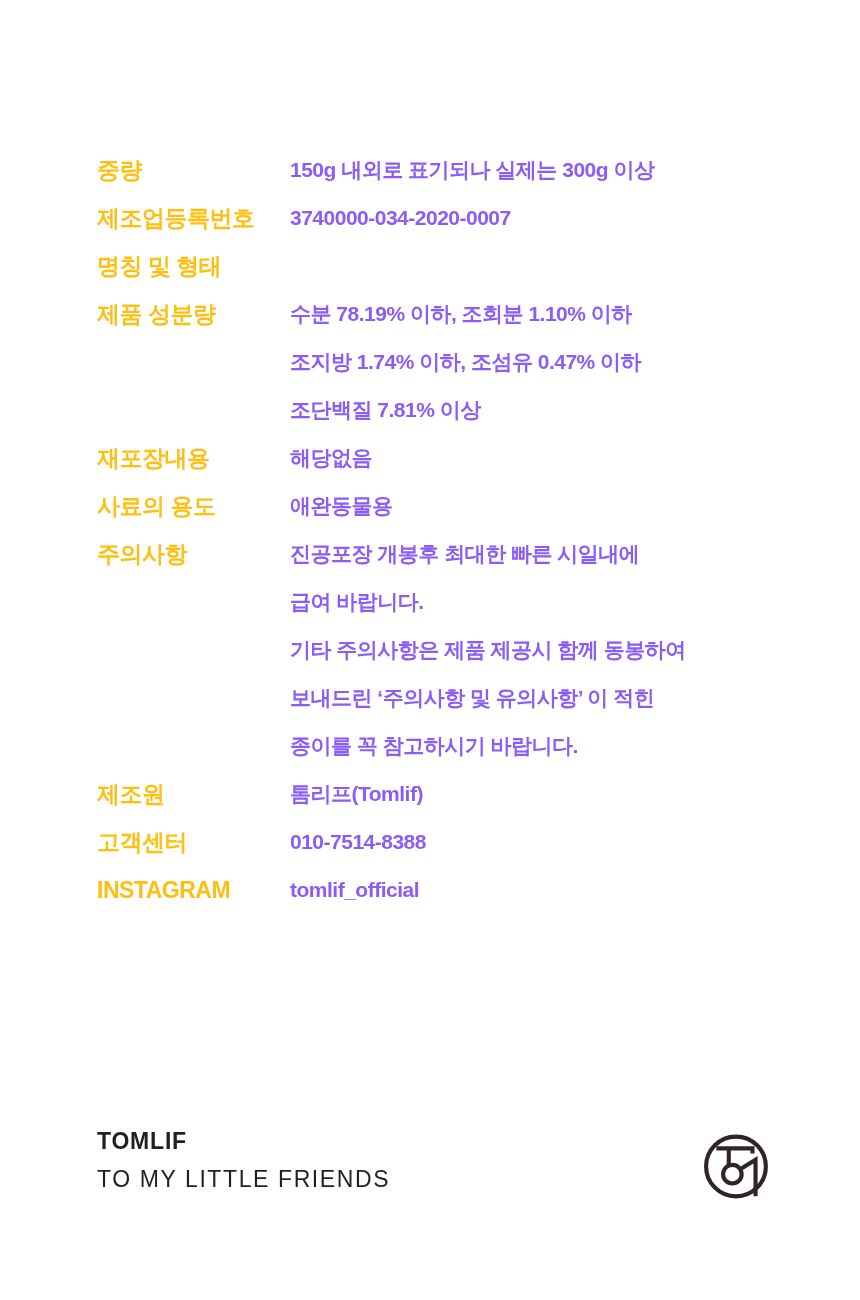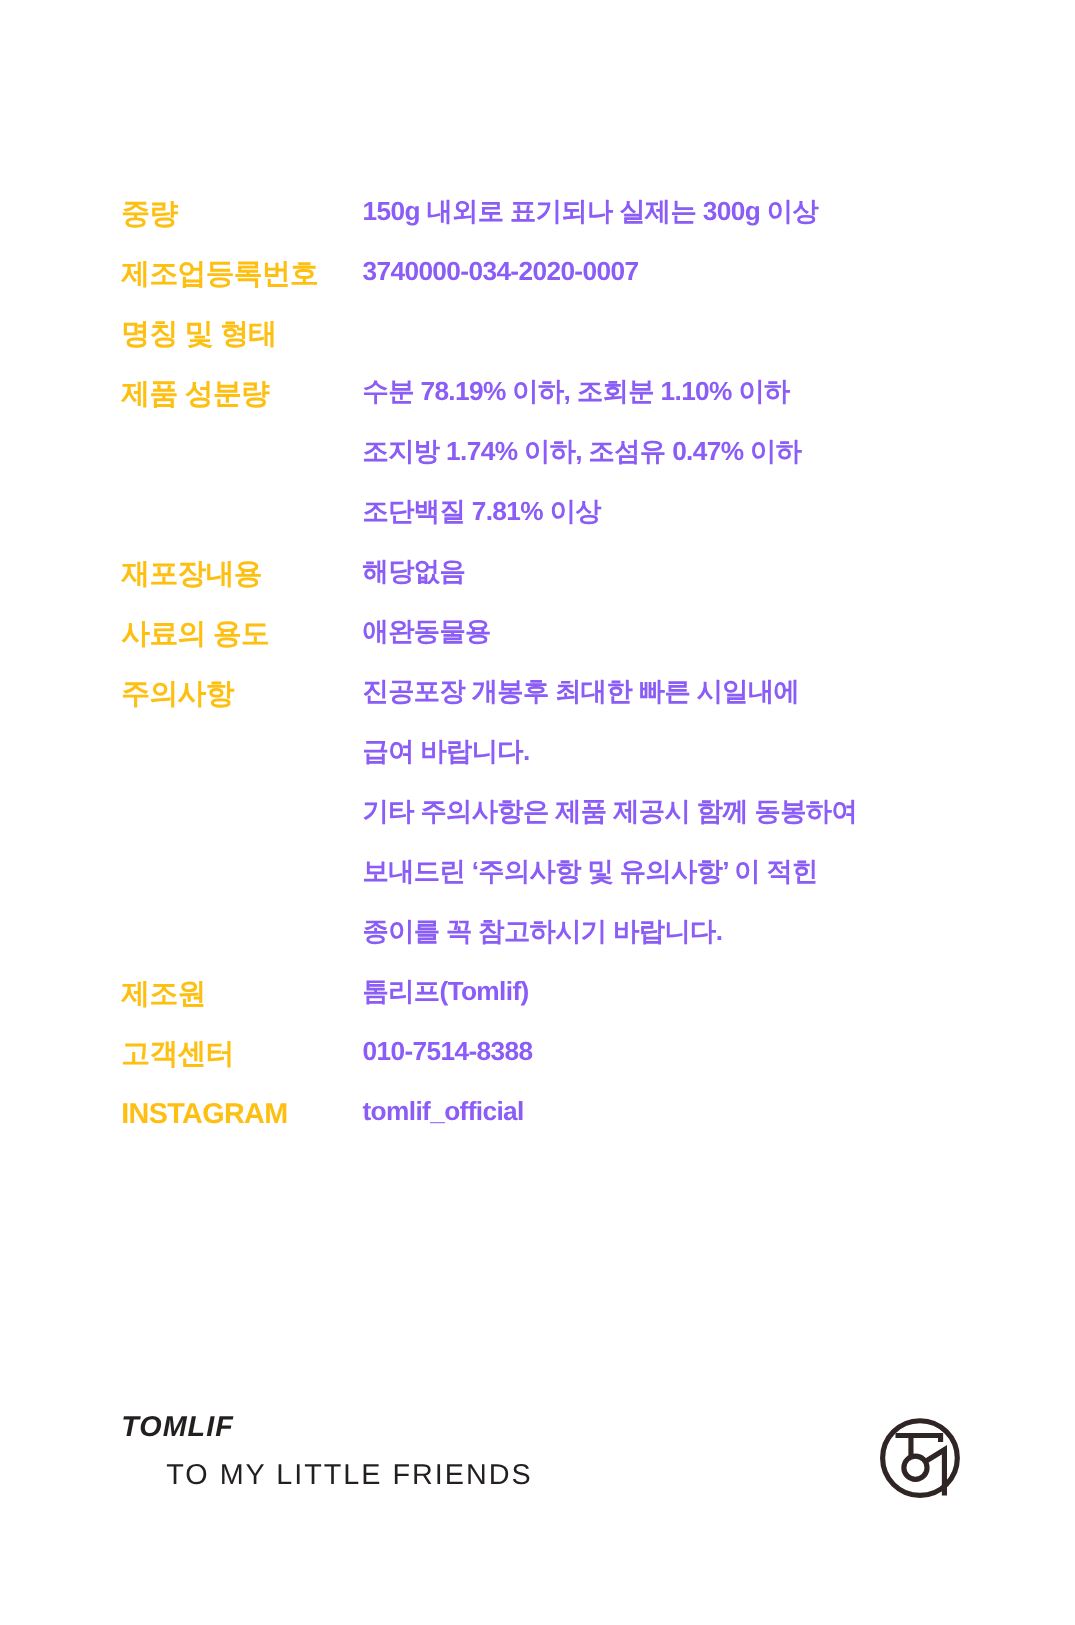--- a/index.html
+++ b/index.html
@@ -47,31 +47,29 @@
     white-space: nowrap;
   }
   .footer-brand {
     position: absolute;
     left: 97px;
     top: 1128px;
     font-size: 23px;
     font-weight: 700;
     letter-spacing: 0.8px;
     color: #231F1E;
-    font-style: italic;
   }
   .footer-tagline {
     position: absolute;
     left: 97px;
     top: 1166px;
     font-size: 23px;
     font-weight: 400;
     letter-spacing: 1.6px;
     color: #231F1E;
-    margin-left: 36px;
   }
   .logo {
     position: absolute;
     left: 703px;
     top: 1134px;
     width: 68px;
     height: 68px;
   }
 </style>
 </head>

